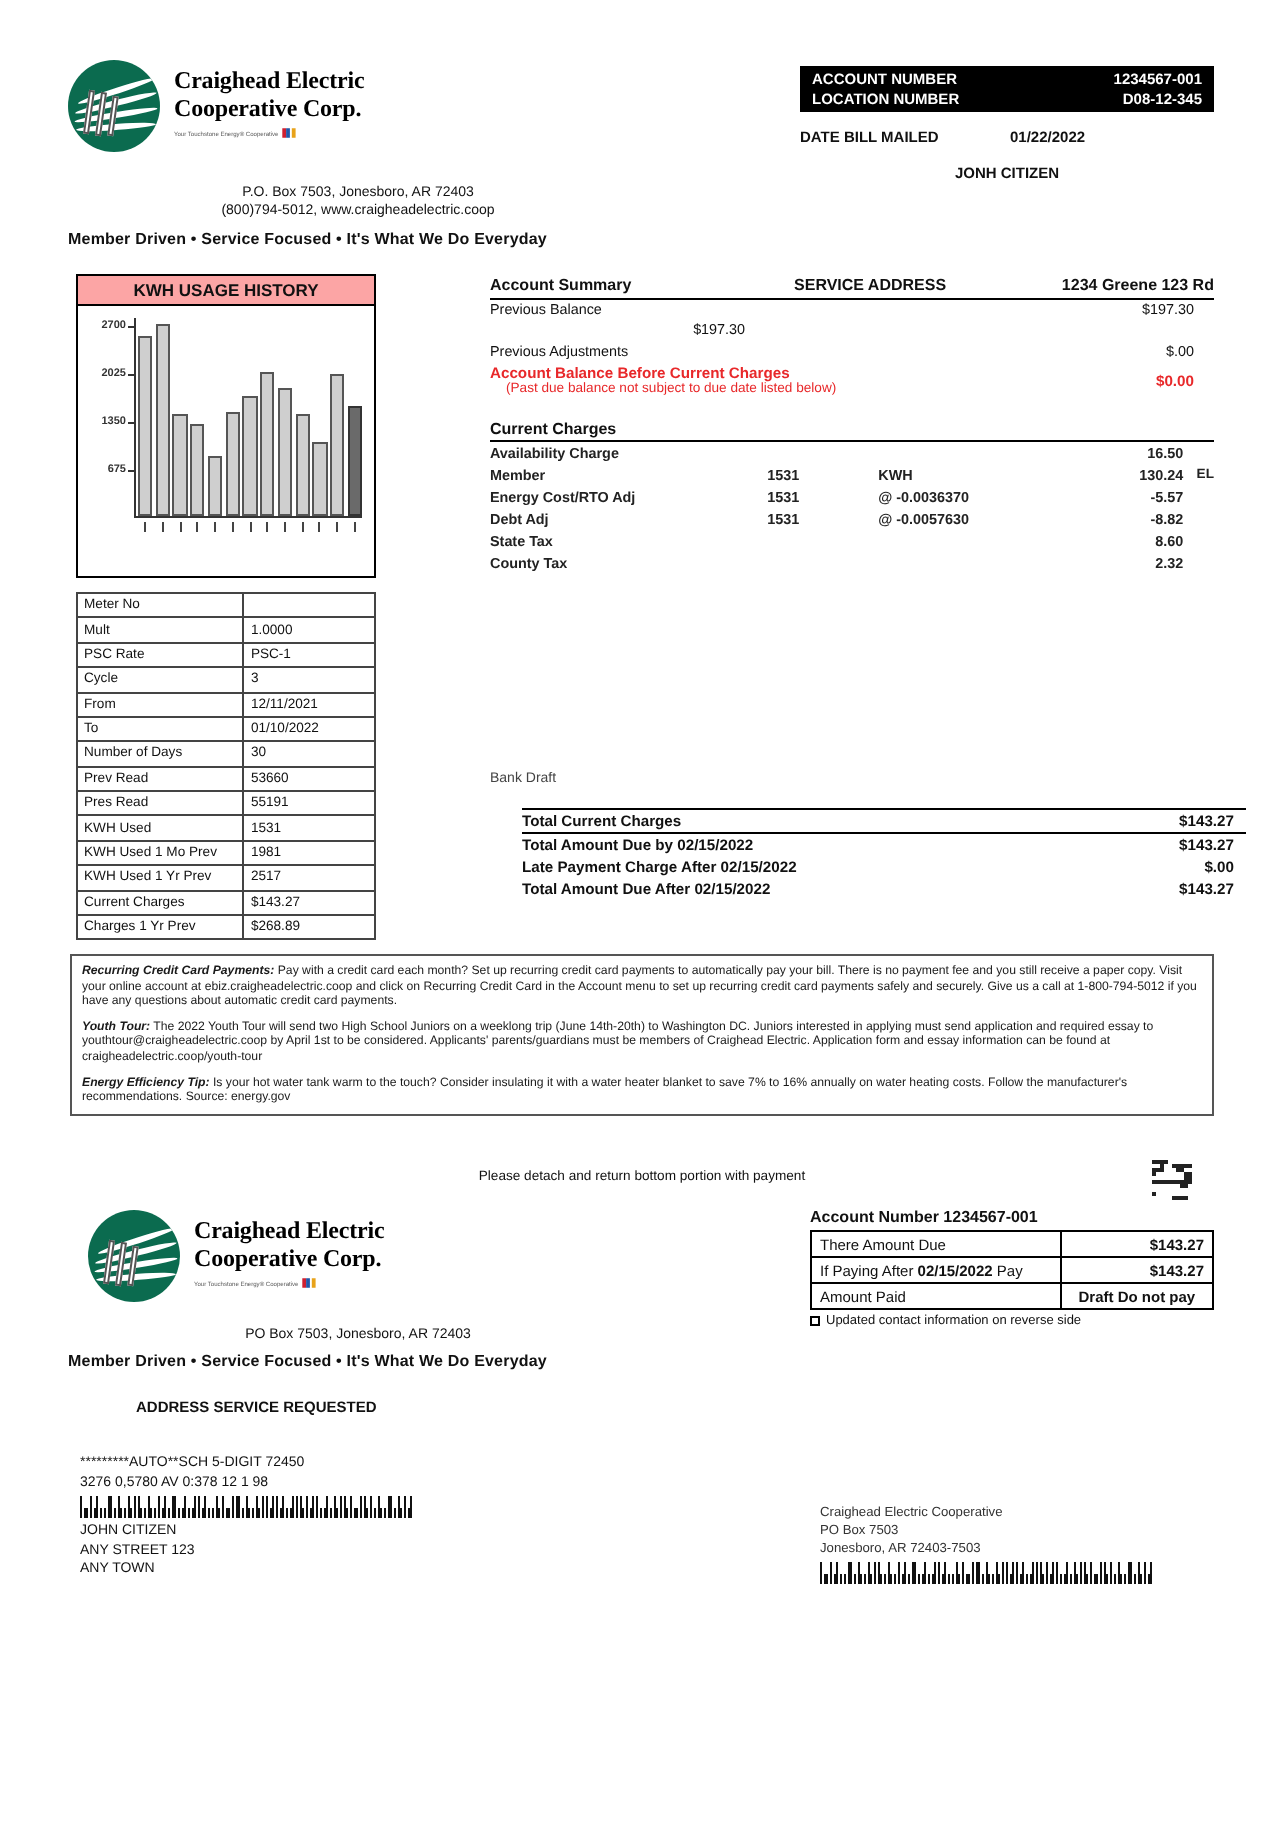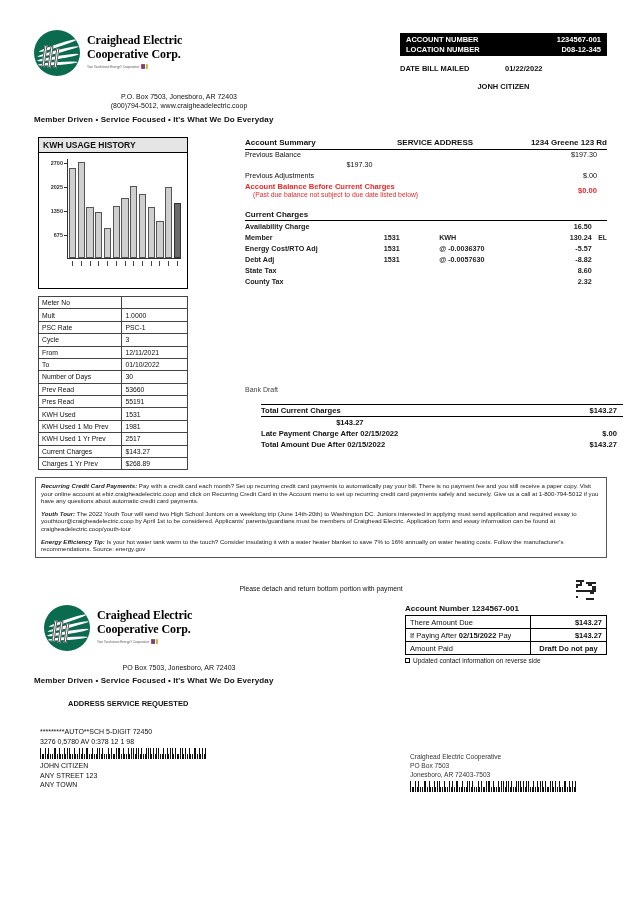--- a/index.html
+++ b/index.html
@@ -55,21 +55,21 @@
   .acct-box { background:#000000; color:#ffffff; padding:2px 6px; }
   .acct-row { display:flex; justify-content:space-between; font-size:7.5px; font-weight:bold; line-height:9.5px; }
   .mail-row { display:flex; font-size:7.5px; font-weight:bold; margin-top:8px; }
   .mail-row .lbl { width:105px; }
   .cust-name { font-weight:bold; font-size:7.5px; text-align:center; margin-top:9px; }
 
   
   .chart-box { border:1px solid #000; background:#fff; }
   .chart-title {
     font-weight:bold; font-size:8.5px; padding:2px 4px;
-    border-bottom:1px solid #000; background:#e5e5e5;
+    border-bottom:1px solid #000; background:#fca5a5;text-align:center;
   }
   .chart-area { position:relative; height:128px; }
   .axis-lbl {
     position:absolute; right:0; font-size:5.5px; font-weight:bold; color:#333;
     transform:translateY(-50%); text-align:right;
   }
   .tick { position:absolute; height:1px; background:#333; width:3px; }
   .plot { position:absolute; left:28px; right:6px; top:6px; bottom:22px; }
   .axis-v { position:absolute; left:0; top:0; bottom:0; width:1px; background:#333; }
   .axis-h { position:absolute; left:0; right:0; bottom:0; height:1px; background:#333; }
@@ -387,20 +387,21 @@
 
   <div style="position:absolute; left:245px; top:386px; width:362px;" class="bankdraft">Bank Draft</div>
 
   <div style="position:absolute; left:245px; top:404px; width:362px;margin-left:16px;">
     <div id="totRows">
         <div class="tot-row tot-rule" style="border-bottom: 1.2px solid rgb(0, 0, 0);">
           <span class="c1">Total Current Charges</span>
           <span class="c3">$143.27</span>
         </div>
         <div class="tot-row">
+          <span class="c1">Total Amount Due by 02/15/2022</span>
           <span class="c3">$143.27</span>
         </div>
         <div class="tot-row">
           <span class="c1">Late Payment Charge After 02/15/2022</span>
           <span class="c3">$.00</span>
         </div>
         <div class="tot-row">
           <span class="c1">Total Amount Due After 02/15/2022</span>
           <span class="c3">$143.27</span>
         </div>

